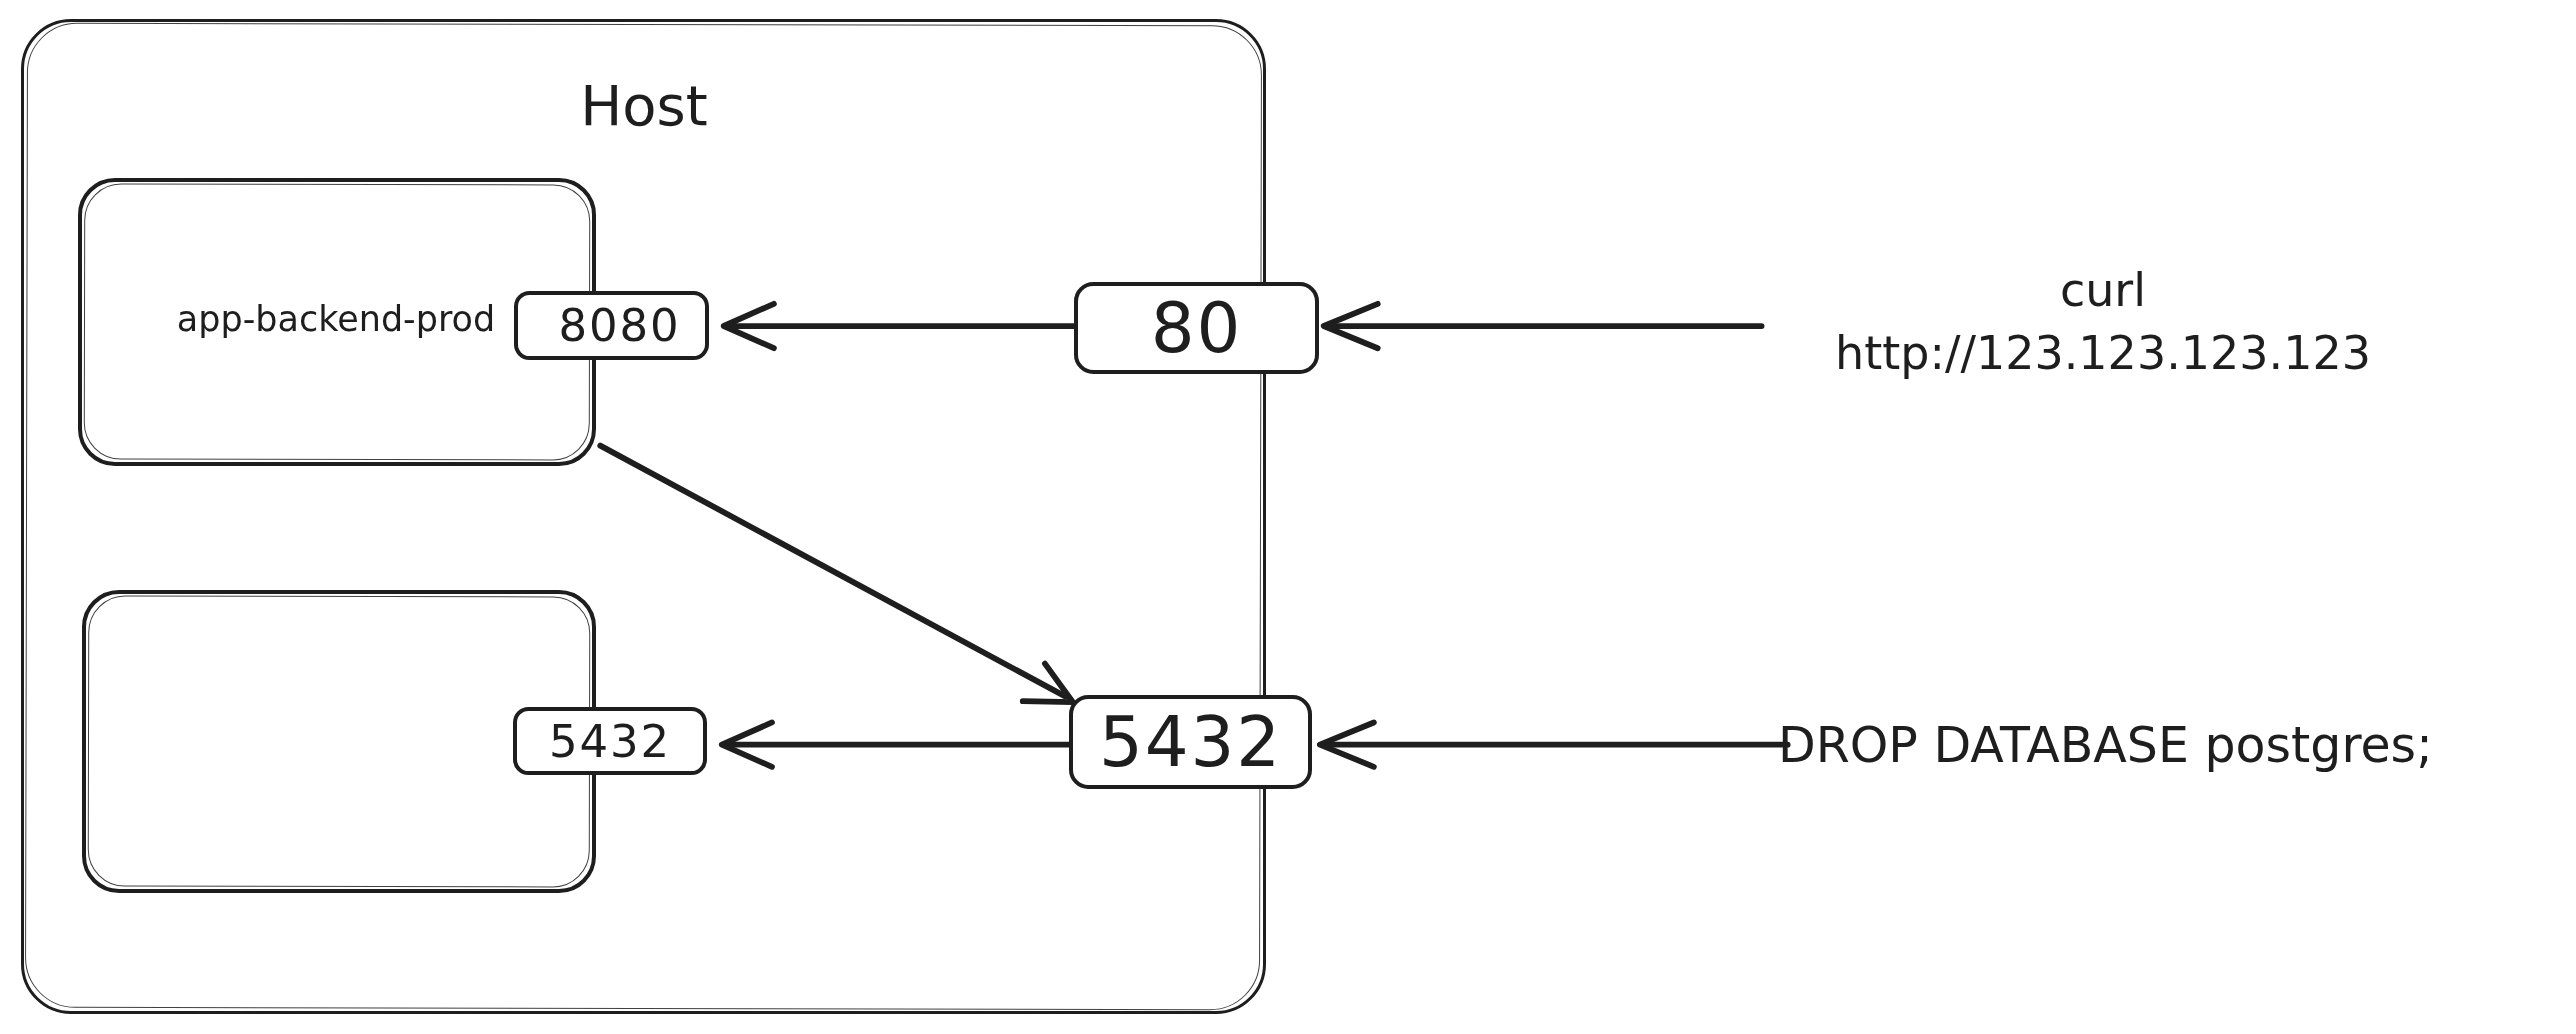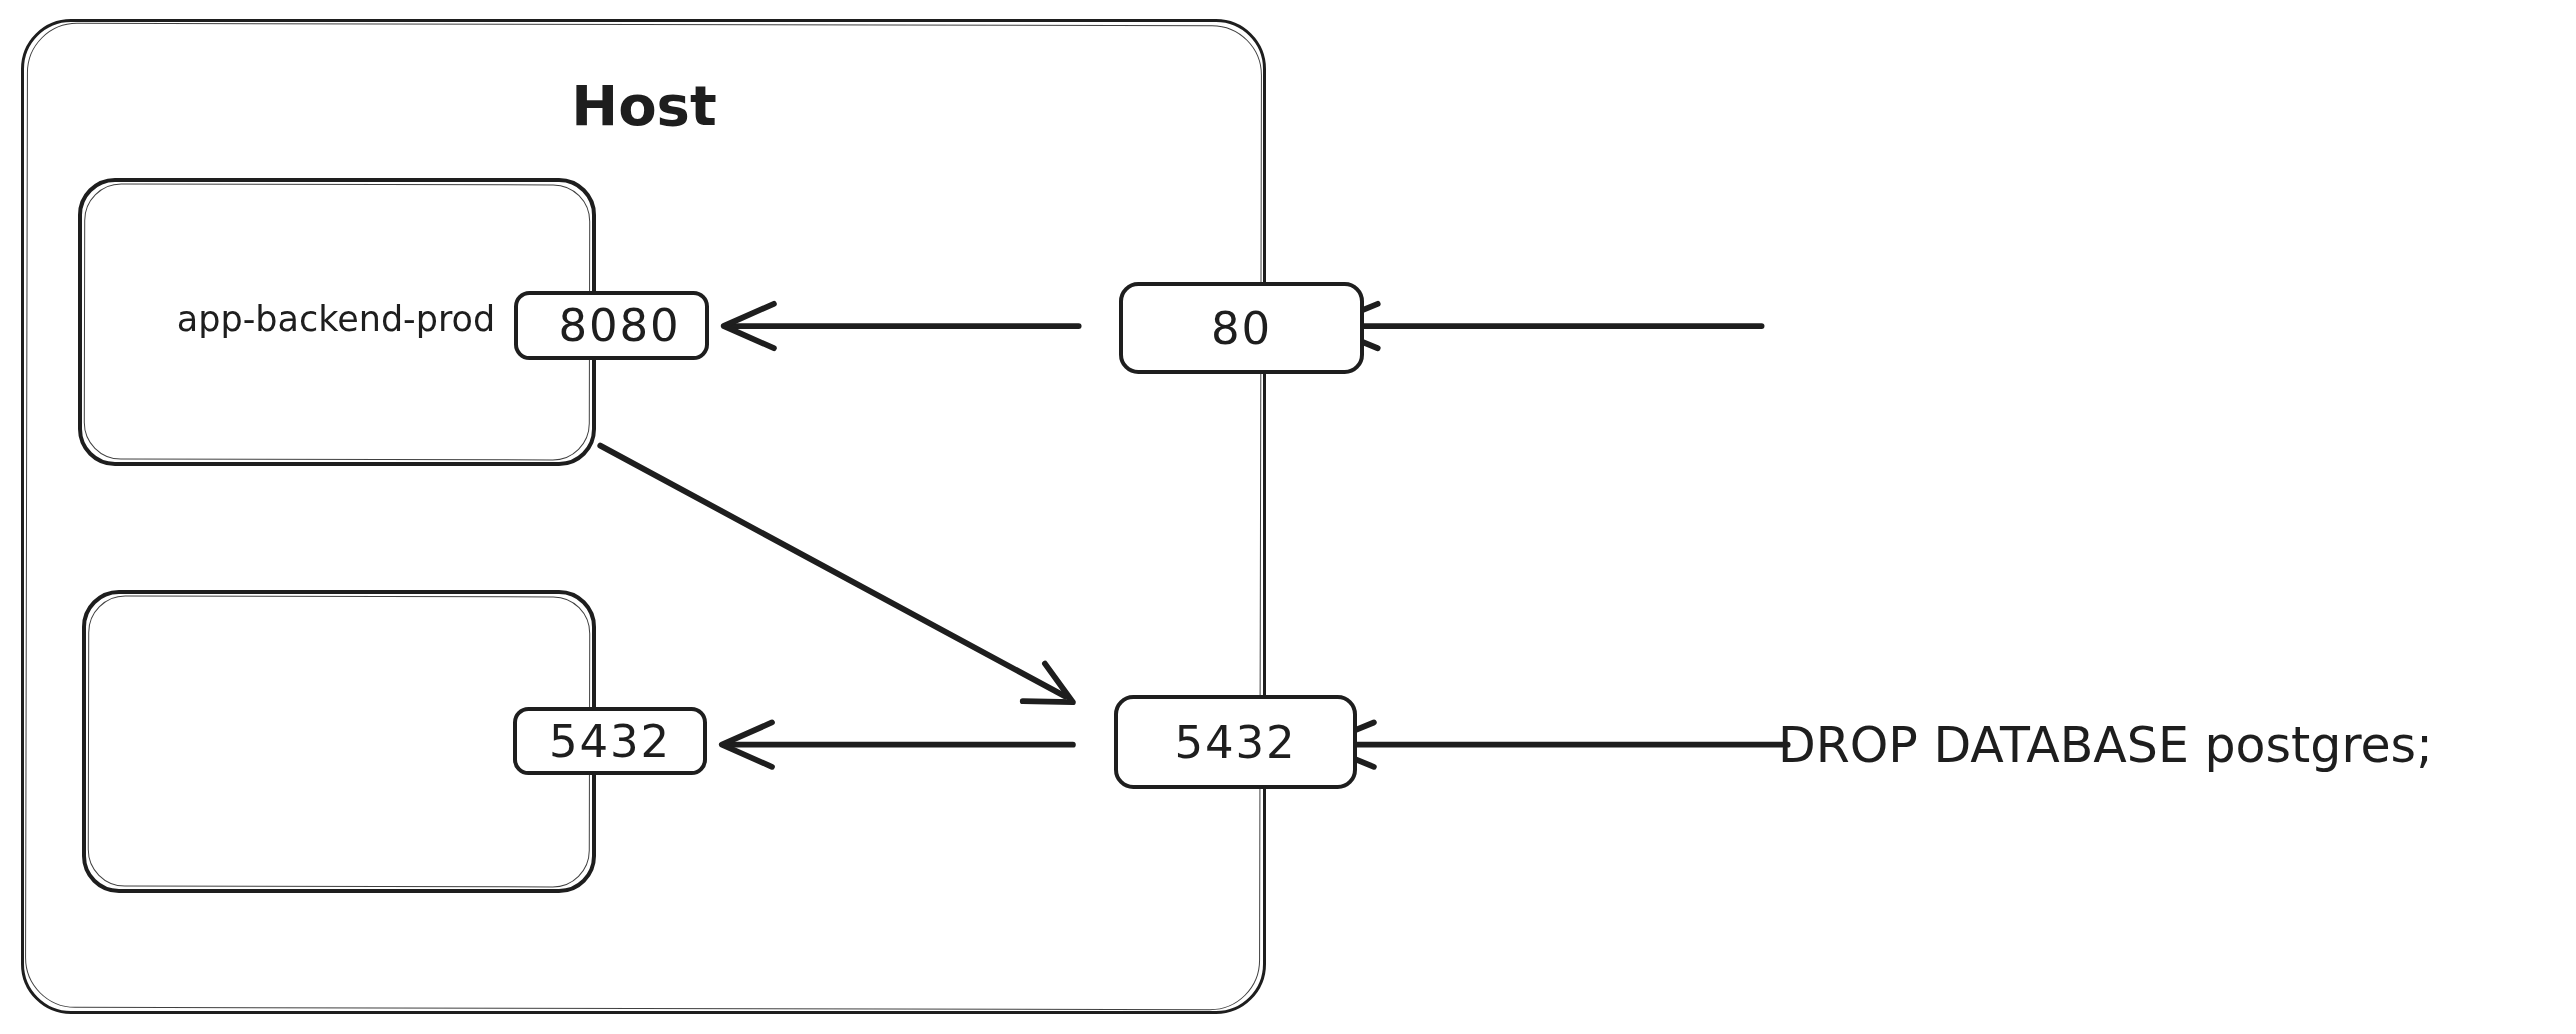--- a/index.html
+++ b/index.html
@@ -47,34 +47,34 @@
   .port{
     position:absolute;
     border:4.8px solid var(--stroke);
     background:var(--bg);
     box-sizing:border-box;
     display:flex;align-items:center;justify-content:center;
     z-index:6;
     letter-spacing:1.9px;
   }
   .port-small{border-radius:15.4px;font-size:45px;}
-  .port-big{border-radius:19.3px;font-size:45px;margin-left:45px;}
+  .port-big{border-radius:19.3px;font-size:69px;}
   .port-8080{left:514px;top:291px;width:195px;height:69px;padding-left:16px;}
   .port-5432-inner{left:513px;top:707px;width:194px;height:68px;}
   .port-80{left:1074px;top:282px;width:245px;height:92px;}
   .port-5432-host{left:1069px;top:695px;width:243px;height:94px;}
   .label{
     position:absolute;
     z-index:3;
     text-align:center;
     white-space:nowrap;
   }
   .host-title{
     left:451px;top:73px;width:386px;
-    font-size:56px;font-weight:700;
+    font-size:56px;font-weight:400;
   }
   .container-label{font-size:35px;}
   .label-app{left:143px;top:299px;width:386px;}
   .label-db{left:142px;top:716px;width:386px;}
   .annotation{
     position:absolute;
     z-index:3;
     white-space:nowrap;
   }
   .annotation-curl{
@@ -139,16 +139,20 @@
   <div class="port port-small port-5432-inner">
     <span>5432</span>
   </div>
   <div class="port port-big port-80">
     <span>80</span>
   </div>
   <div class="port port-big port-5432-host">
     <span>5432</span>
   </div>
 
+  <div class="annotation annotation-curl">
+    <div>curl</div>
+    <div>http://123.123.123.123</div>
+  </div>
   <div class="annotation annotation-sql">DROP DATABASE postgres;</div>
 
 </div>
 
 
 </body></html>

